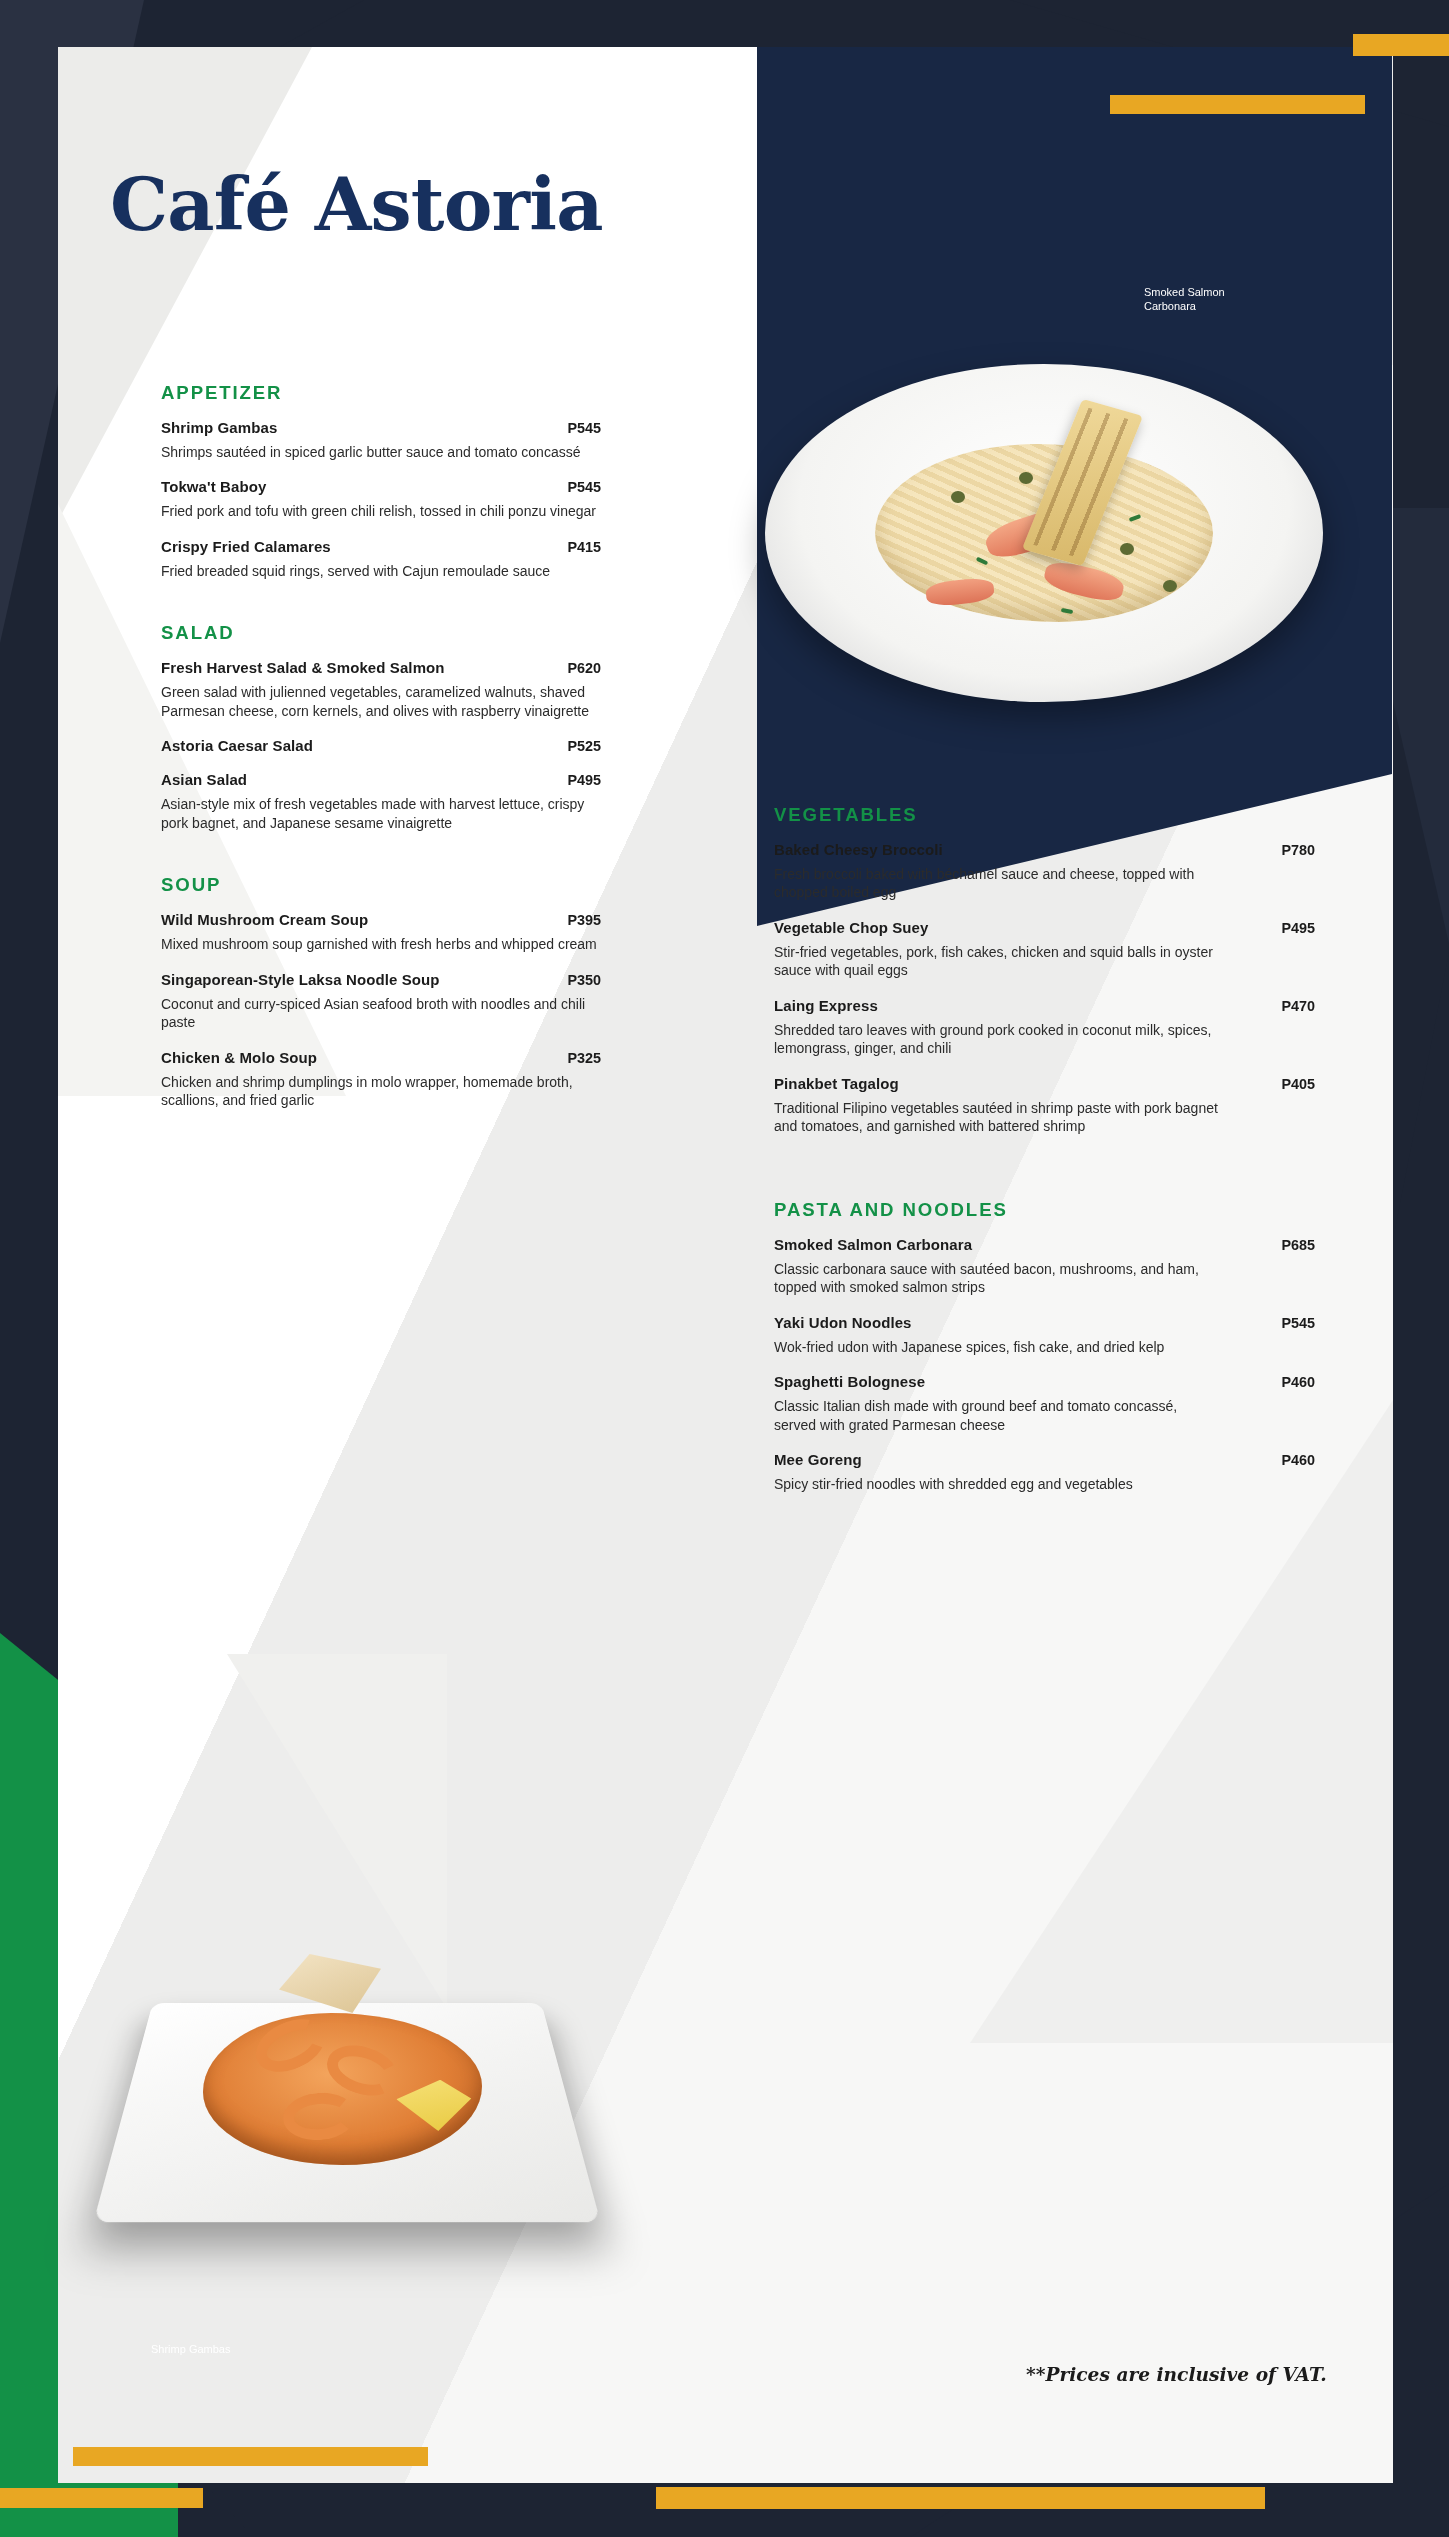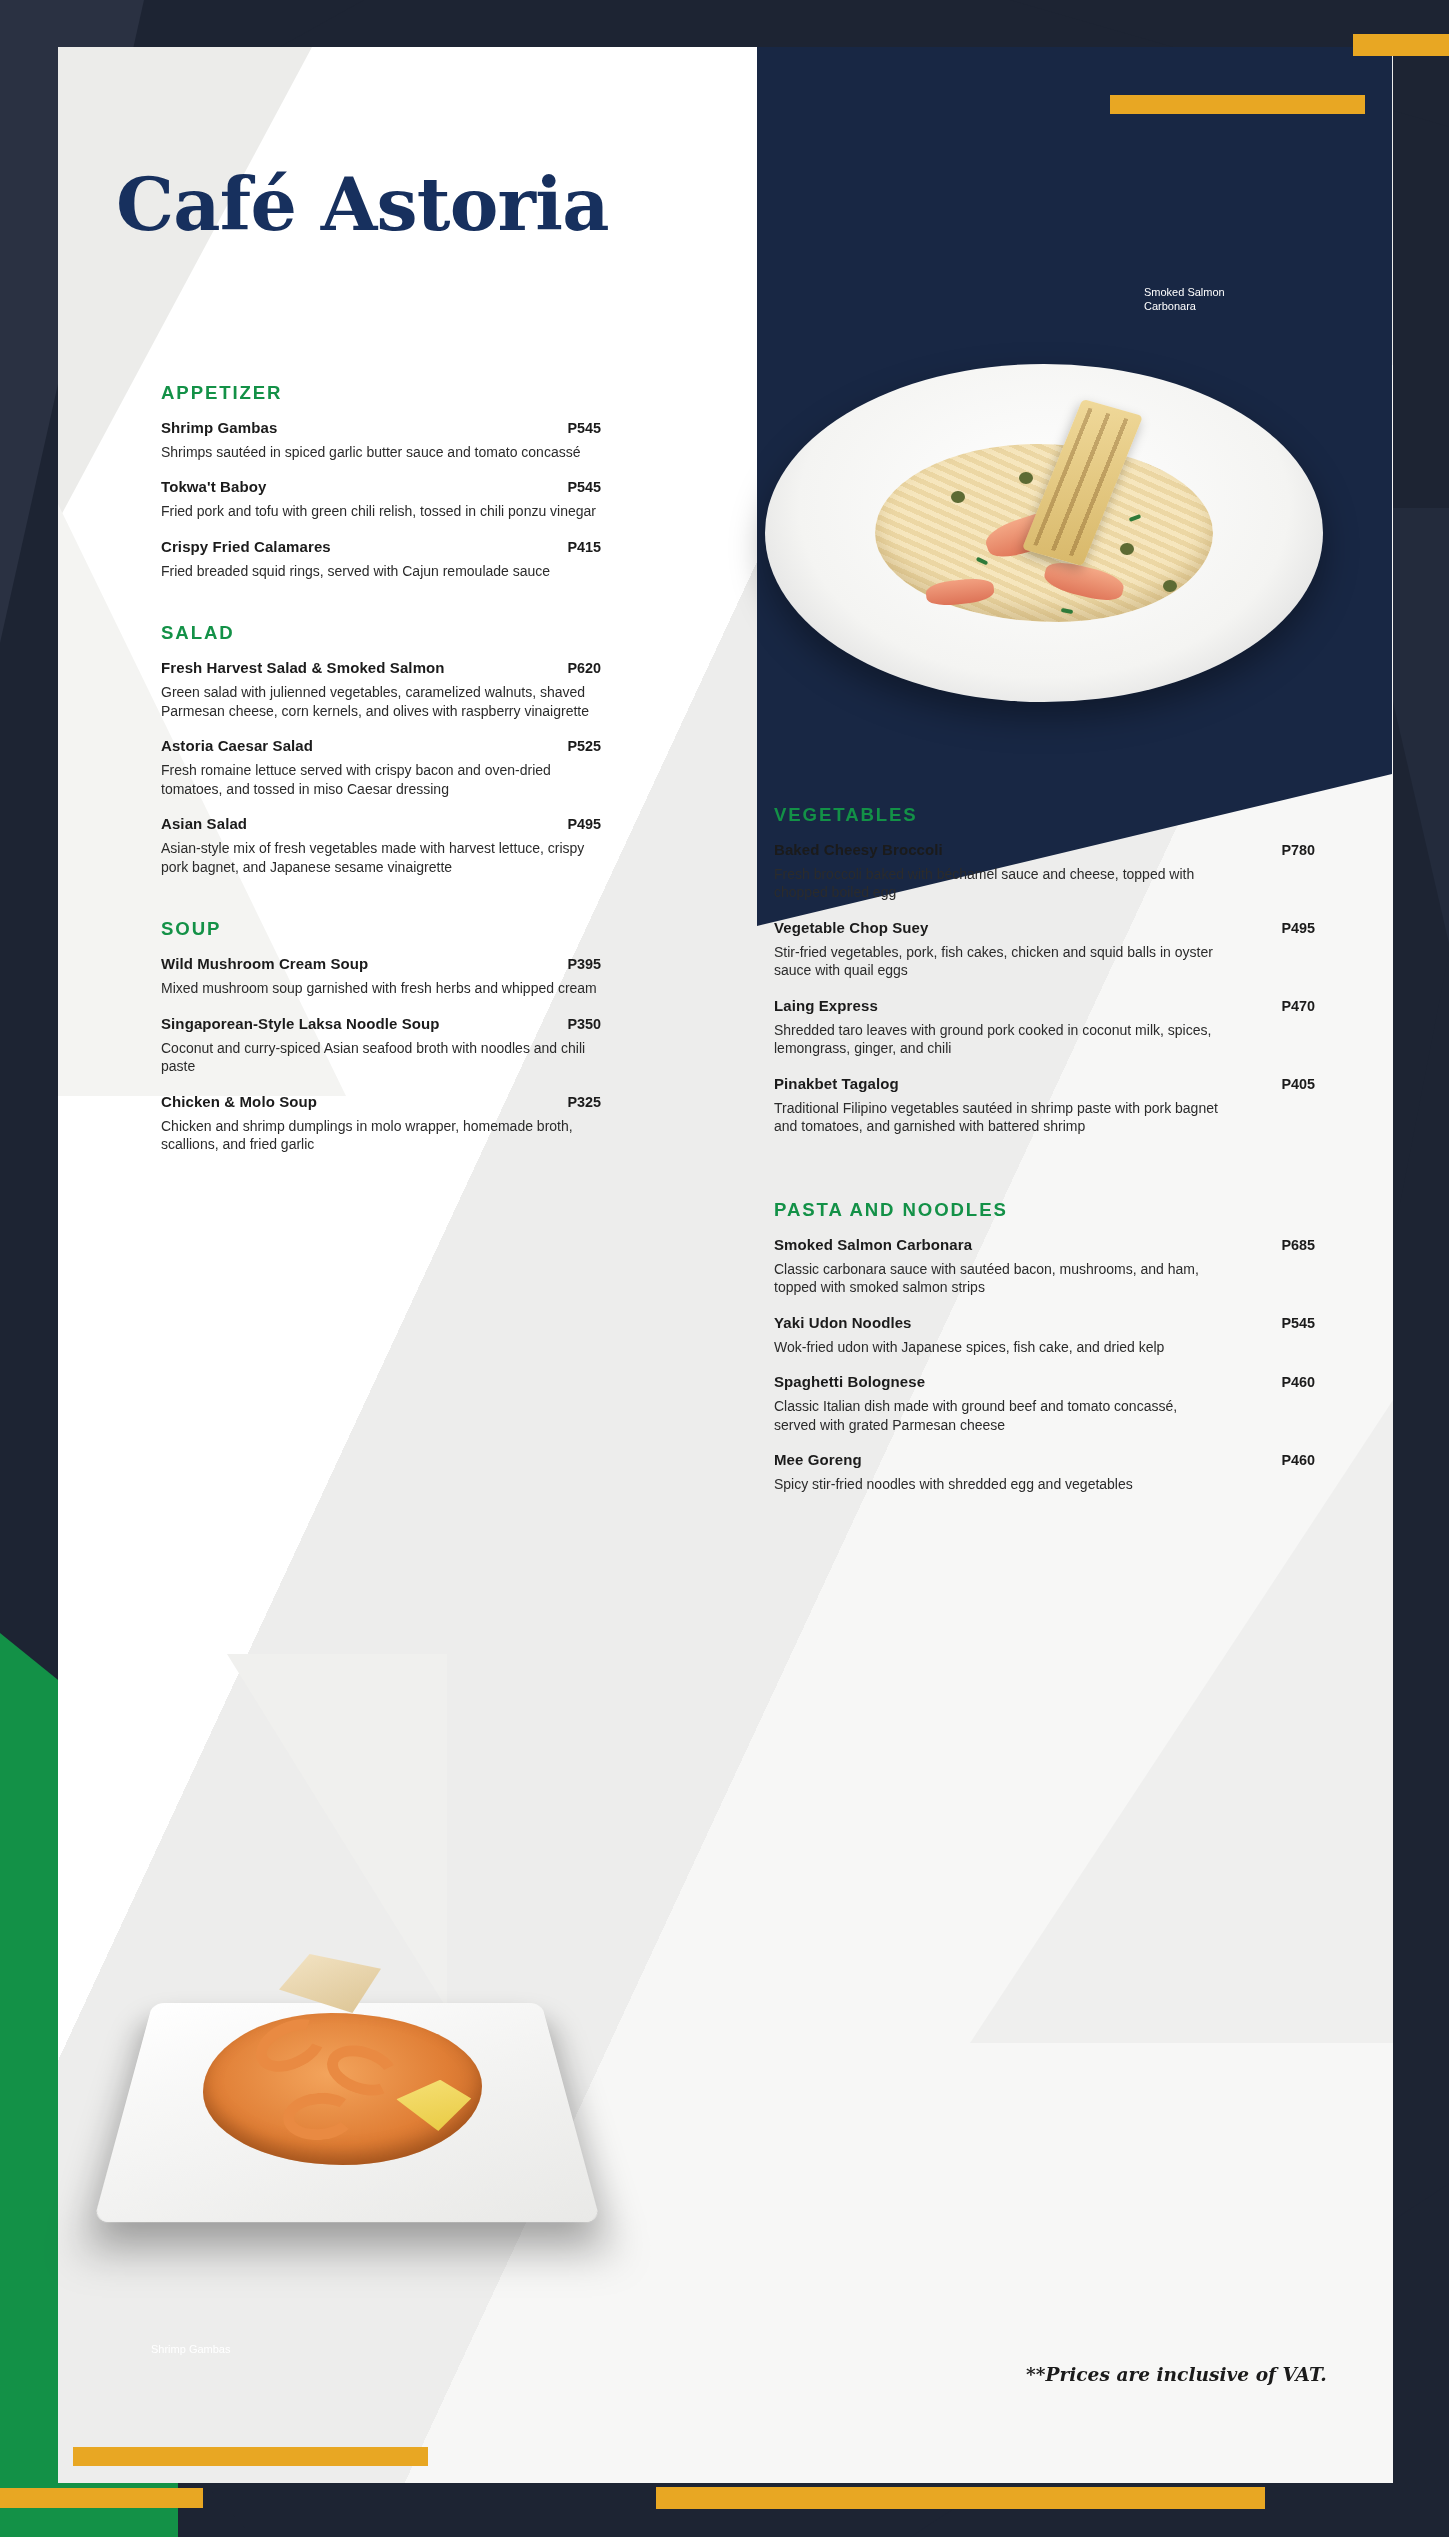--- a/index.html
+++ b/index.html
@@ -92,21 +92,21 @@
   .sheet-tri-a { position:absolute; left: 0; top: 0; width:0; height:0; border-top: 474px solid #ececea; border-right: 254px solid transparent; }
   .sheet-tri-b { position:absolute; left: 0; top: 457px; width:0; height:0; border-bottom: 592px solid #f4f4f2; border-right: 288px solid transparent; }
   .sheet-tri-c { position:absolute; right: 0; top: 1353px; width:0; height:0; border-bottom: 643px solid #efefee; border-left: 423px solid transparent; }
   .sheet-tri-d { position:absolute; left: 169px; top: 1607px; width:0; height:0; border-top: 355px solid #f0f0ee; border-left: 220px solid transparent; }
 
   
   .content { position: absolute; inset: 0; }
 
   .brand-title {
     position: absolute;
-    left: 116px; top: 161px;
+    left: 110px; top: 161px;
     font-family: "DejaVu Serif", serif;
     font-weight: bold;
     font-size: 73px;
     letter-spacing: -0.8px;
     color: #17305e;
   }
 
   .col { position: absolute; }
   .col-left { left: 161px; top: 382px; width: 440px; }
   .col-right { left: 774px; top: 804px; width: 541px; }
@@ -384,21 +384,20 @@
             <span class="item-price">P620</span>
           </div>
           <div class="item-desc">Green salad with julienned vegetables, caramelized walnuts, shaved Parmesan cheese, corn kernels, and olives with raspberry vinaigrette</div>
         </div>
 
         <div class="item">
           <div class="item-row">
             <span class="item-name">Astoria Caesar Salad</span>
             <span class="item-price">P525</span>
           </div>
-          <div class="item-desc">Fresh romaine lettuce served with crispy bacon and oven-dried tomatoes, and tossed in miso Caesar dressing</div>
         </div>
 
         <div class="item">
           <div class="item-row">
             <span class="item-name">Asian Salad</span>
             <span class="item-price">P495</span>
           </div>
           <div class="item-desc">Asian-style mix of fresh vegetables made with harvest lettuce, crispy pork bagnet, and Japanese sesame vinaigrette</div>
         </div>
       </div>

